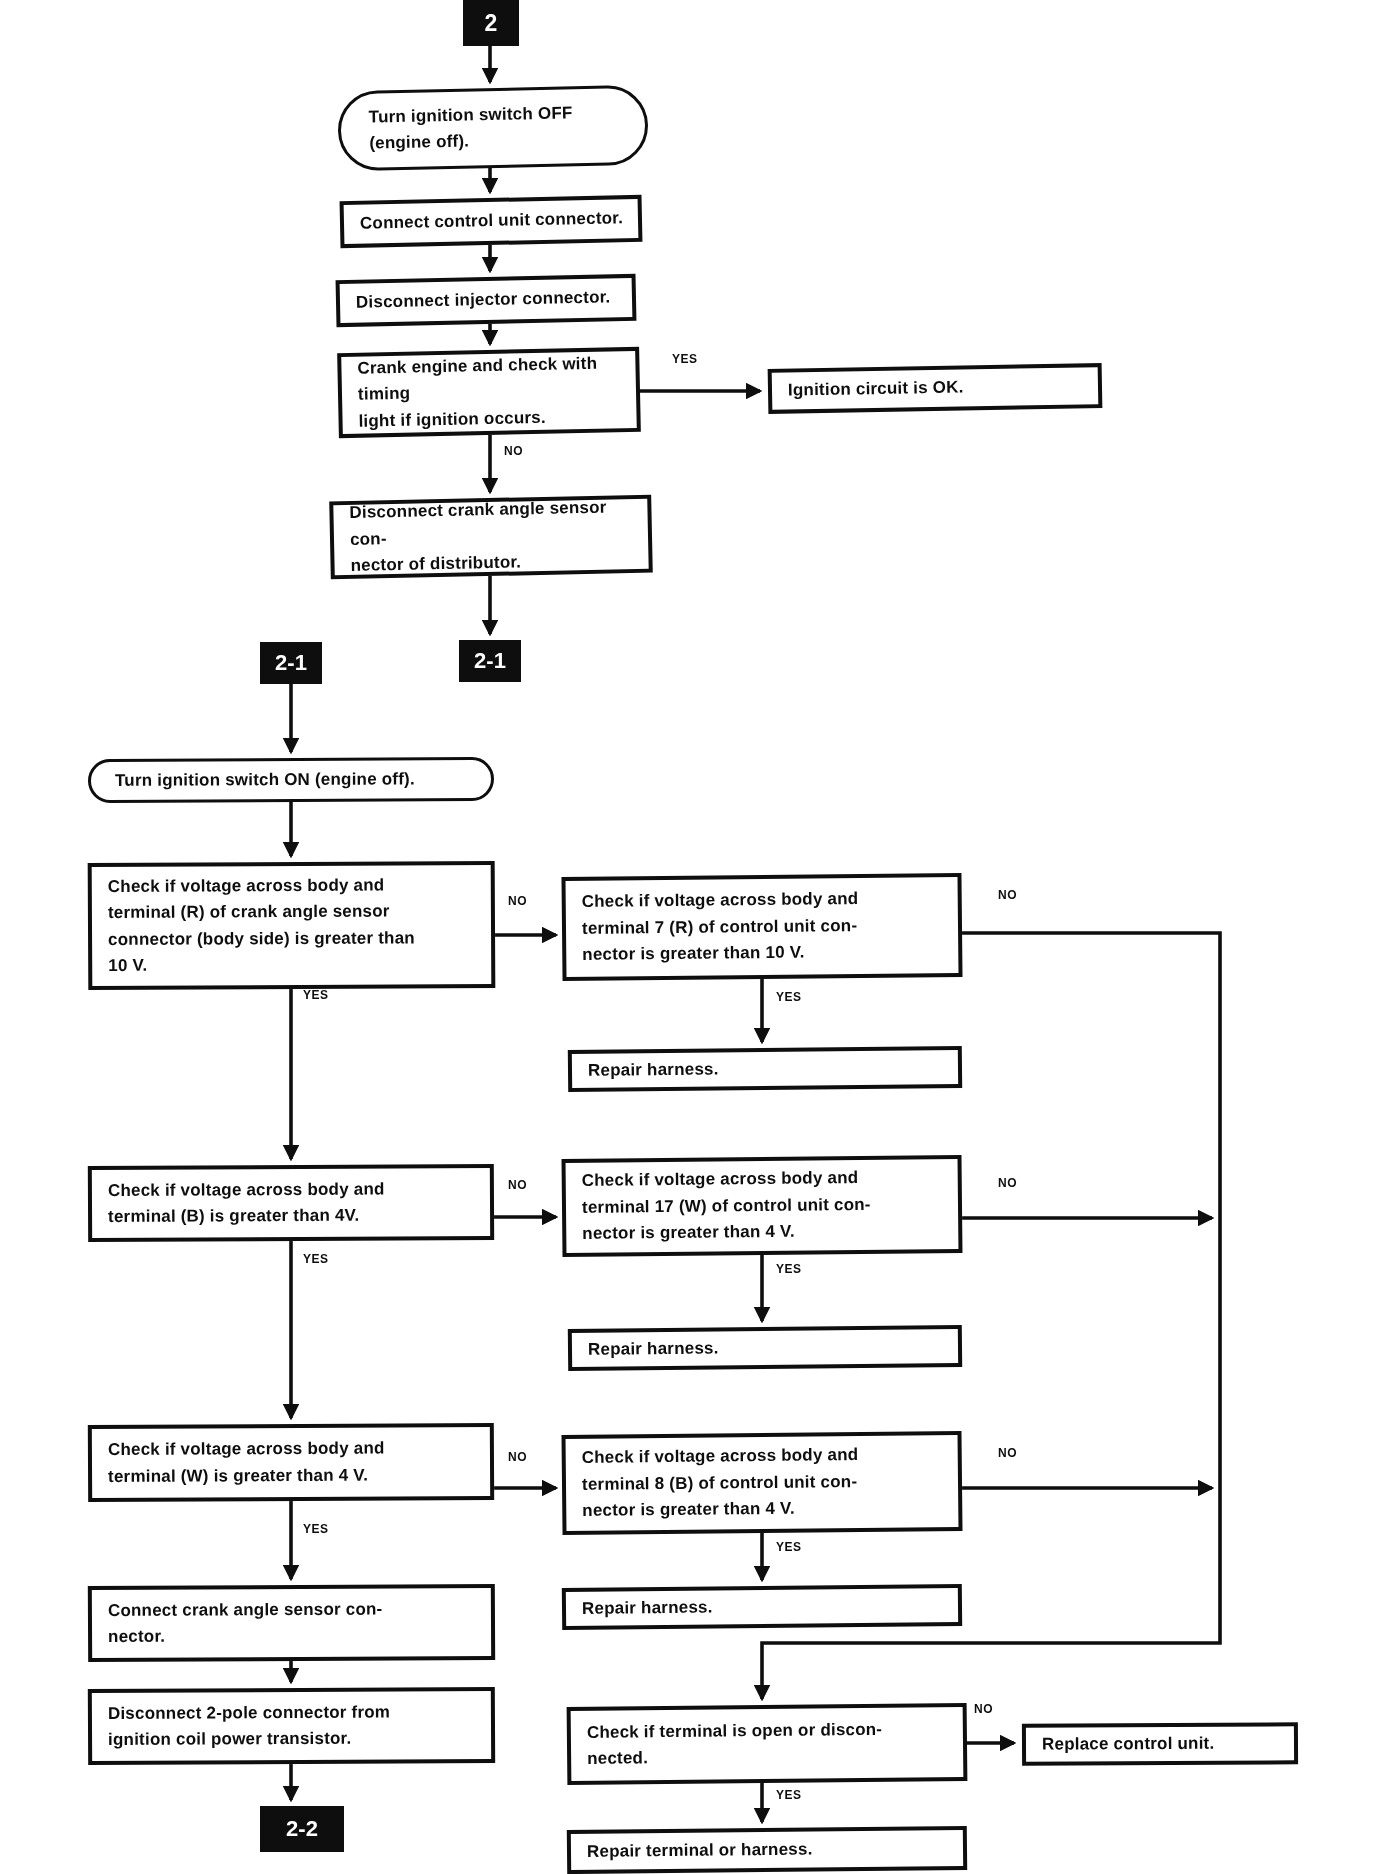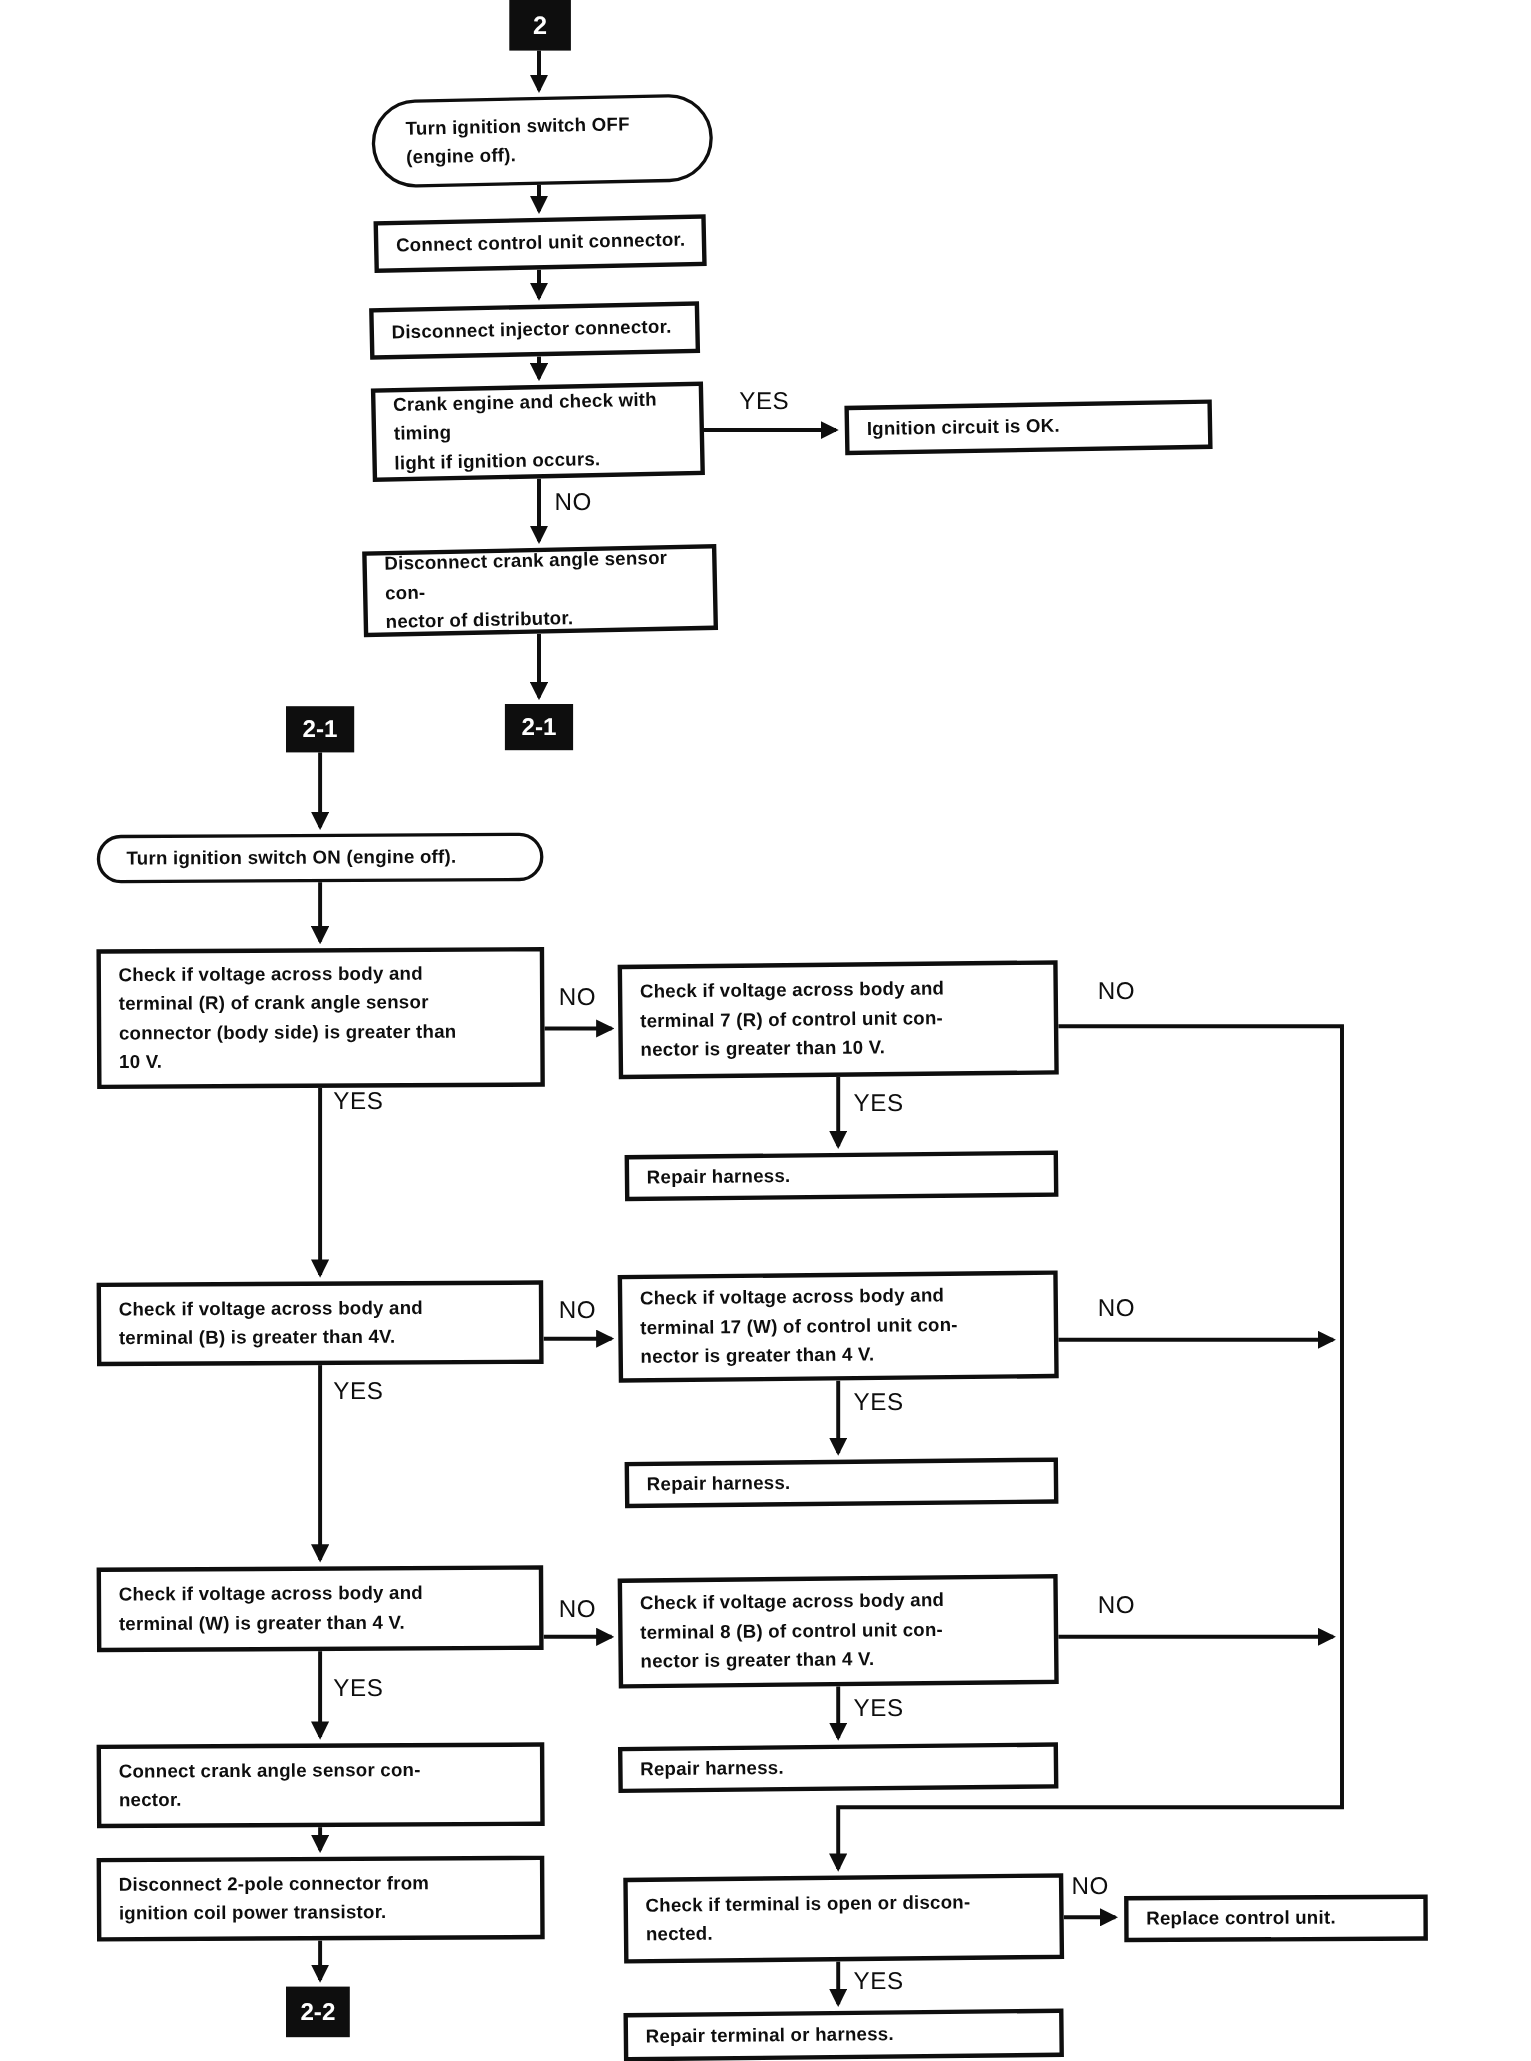--- a/index.html
+++ b/index.html
@@ -14,21 +14,21 @@
     padding:4px 10px 4px 16px;
     font-weight:bold; font-size:17px; line-height:1.55; letter-spacing:0.2px;
     box-sizing:border-box;
   }
   .oval { border-radius:46px; padding-left:28px; border-width:3.5px; }
   .tag {
     position:absolute; background:#0e0e0e; color:#ffffff;
     display:flex; align-items:center; justify-content:center;
     font-weight:bold; font-size:23px; box-sizing:border-box;
   }
-  .lbl { position:absolute; font-weight:normal; font-size:22px; letter-spacing:0.5px; }
+  .lbl { position:absolute; font-weight:bold; font-size:12px; letter-spacing:0.5px; }
   .t-1  { transform:rotate(-1.2deg); }
   .t-2  { transform:rotate(-1.0deg); }
   .t-3  { transform:rotate(-0.6deg); }
   .t-4  { transform:rotate(-0.3deg); }
 </style>
 </head>
 <body>
 
 <div id="page">
 
@@ -69,21 +69,21 @@
       <line x1="962" y1="1218" x2="1212" y2="1218" marker-end="url(#ah)"></line>
       <line x1="962" y1="1488" x2="1212" y2="1488" marker-end="url(#ah)"></line>
 
       <line x1="967" y1="1743" x2="1014" y2="1743" marker-end="url(#ah)"></line>
     </g>
   </svg>
 
   <div class="tag" style="left:463px; top:0; width:56px; height:46px;">2</div>
   <div class="tag" style="left:459px; top:640px; width:62px; height:42px; font-size:22px;">2-1</div>
   <div class="tag" style="left:260px; top:642px; width:62px; height:42px; font-size:22px;">2-1</div>
-  <div class="tag" style="left:260px; top:1806px; width:58px; height:46px; font-size:22px;">2-2</div>
+  <div class="tag" style="left:260px; top:1806px; width:84px; height:46px; font-size:22px;">2-2</div>
 
   <div class="pbox oval t-1" style="left:338px; top:88px; width:310px; height:80px;">
     <div>Turn ignition switch OFF</div>
     <div>(engine off).</div>
   </div>
 
   <div class="pbox t-1" style="left:340px; top:198px; width:302px; height:47px;">
     <div>Connect control unit connector.</div>
   </div>
 

